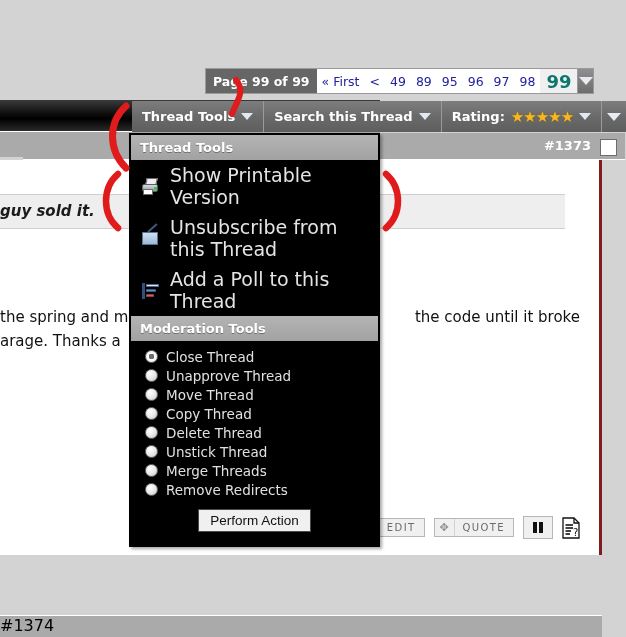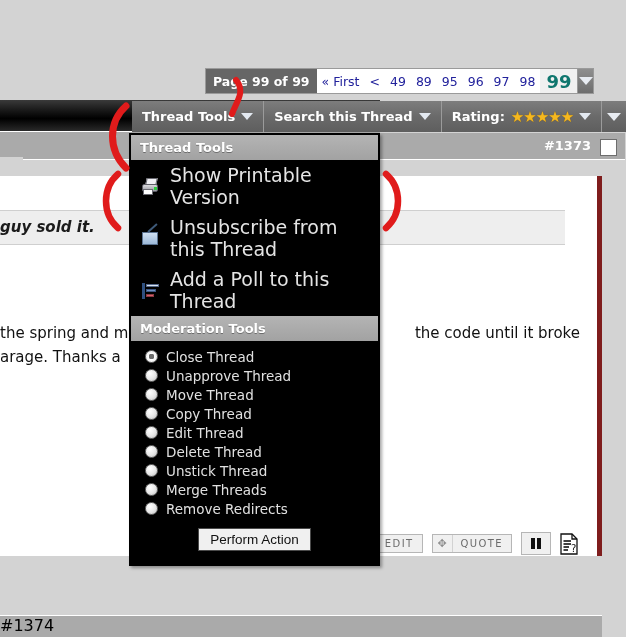--- a/index.html
+++ b/index.html
@@ -80,22 +80,22 @@
   }
   .postbar .num{
     position:absolute;right:34px;top:5px;color:#ffffff;
     font:bold 13px "DejaVu Sans","Liberation Sans",sans-serif;
   }
   .postbar .chk{
     position:absolute;right:8px;top:6px;width:15px;height:15px;
     background:#ffffff;border:1px solid #6d6d6d;
   }
   .postbody{
-    position:absolute;left:0;top:176px;width:602px;height:395px;
-    background:#ffffff;border-right:5px solid #7f1d1d;box-sizing:border-box;
+    position:absolute;left:0;top:160px;width:602px;height:395px;
+    background:#ffffff;border-right:3px solid #7f1d1d;box-sizing:border-box;
   }
   .quotebox{
     position:absolute;left:0;top:34px;width:565px;height:35px;
     background:#eeeeee;border-top:1px solid #cfcfcf;border-bottom:1px solid #cfcfcf;
     box-sizing:border-box;
   }
   .quotetext{
     position:absolute;left:0;top:42px;
     font:italic bold 15px "DejaVu Sans","Liberation Sans",sans-serif;color:#1b1b1b;
   }
@@ -322,24 +322,20 @@
       <div class="radio-row">
         <span class="radio"></span>
         <span class="radio-lbl">Move Thread</span>
       </div>
       <div class="radio-row">
         <span class="radio"></span>
         <span class="radio-lbl">Copy Thread</span>
       </div>
       <div class="radio-row">
         <span class="radio"></span>
-        <span class="radio-lbl">Edit Thread</span>
-      </div>
-      <div class="radio-row">
-        <span class="radio"></span>
         <span class="radio-lbl">Delete Thread</span>
       </div>
       <div class="radio-row">
         <span class="radio"></span>
         <span class="radio-lbl">Unstick Thread</span>
       </div>
       <div class="radio-row">
         <span class="radio"></span>
         <span class="radio-lbl">Merge Threads</span>
       </div>

